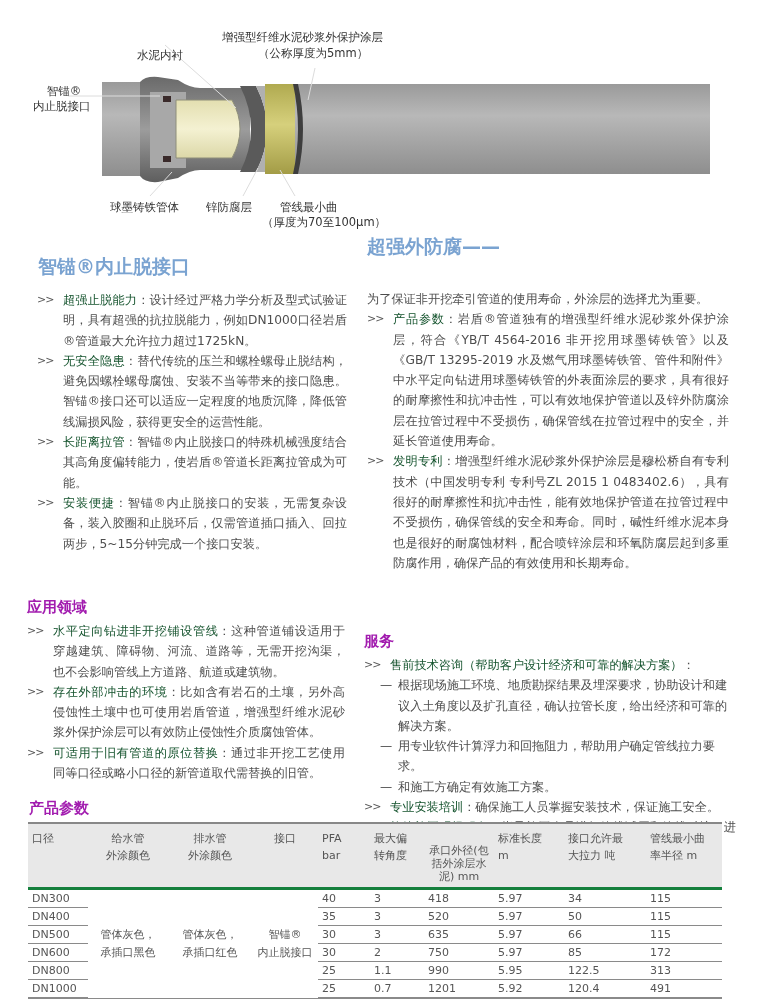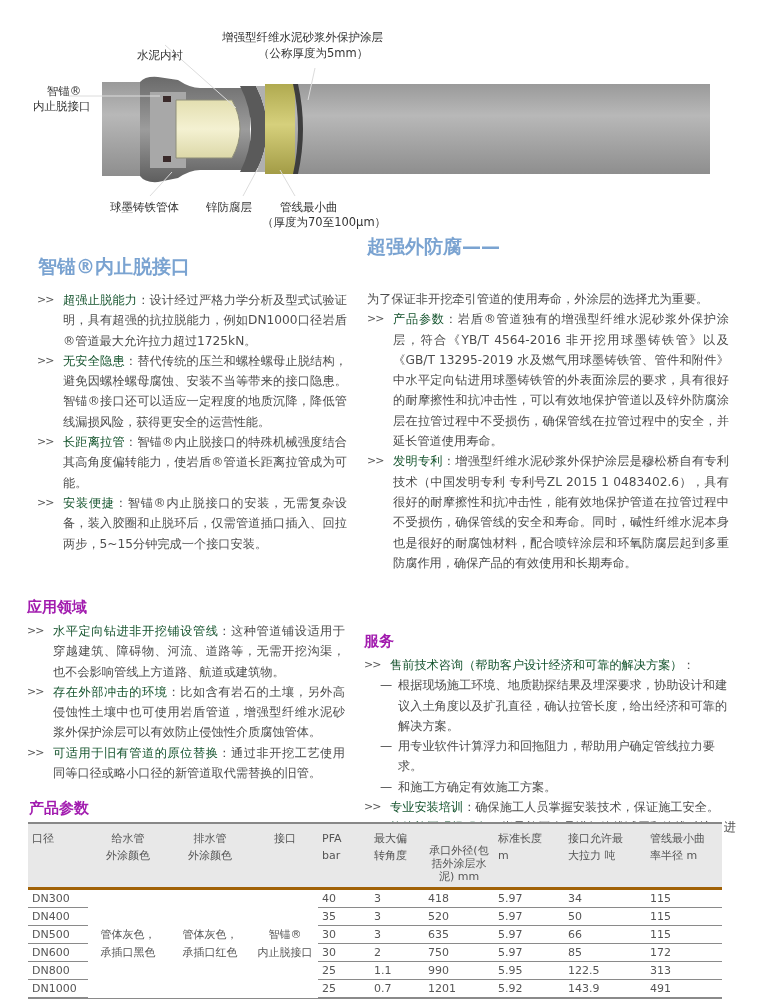--- a/index.html
+++ b/index.html
@@ -19,21 +19,21 @@
   .item { position: relative; padding-left: 26px; font-size: 12.2px; line-height: 20.3px; color: #4d4d4d; text-align: justify; }
   .item .mk { position: absolute; left: 0; top: 0; color: #555; font-size: 11px; letter-spacing: -1px; }
   .item .kw { color: #14532d; }
   .sub { position: relative; padding-left: 34px; font-size: 12.2px; line-height: 20.3px; color: #4d4d4d; }
   .sub .dash { position: absolute; left: 16px; top: 0; }
 
   
   .table-title { position: absolute; left: 29px; top: 798px; }
   table.params { position: absolute; left: 28px; top: 822px; width: 694px; border-collapse: collapse; font-size: 11px; color: #555; }
   table.params thead tr { background: #e8e8e8; }
-  table.params thead { border-top: 2px solid #888; border-bottom: 3px solid #a16207; margin-top: 36px; }
+  table.params thead { border-top: 2px solid #888; border-bottom: 3px solid #15803d; margin-top: 36px; }
   table.params th { font-weight: normal; text-align: left; vertical-align: top; padding: 6px 4px 4px 4px; line-height: 17px; height: 48px; color: #555; }
   table.params th.c { text-align: center; }
   table.params td { height: 18px; line-height: 17px; padding: 0 4px; border-bottom: 1.5px solid #8a8a8a; vertical-align: middle; }
   table.params td.merged { border-bottom: 1.5px solid #8a8a8a; text-align: center; line-height: 18px; }
   table.params tbody tr:last-child td { border-bottom: 2px solid #8a8a8a; }
 </style>
 </head>
 <body>
 
 <div class="diagram">
@@ -252,17 +252,17 @@
       <td>5.95</td>
       <td>122.5</td>
       <td>313</td>
     </tr>
     <tr>
       <td>DN1000</td>
       <td>25</td>
       <td>0.7</td>
       <td>1201</td>
       <td>5.92</td>
-      <td>143.9</td>
+      <td>120.4</td>
       <td>491</td>
     </tr>
   </tbody>
 </table>
 
 </body></html>

